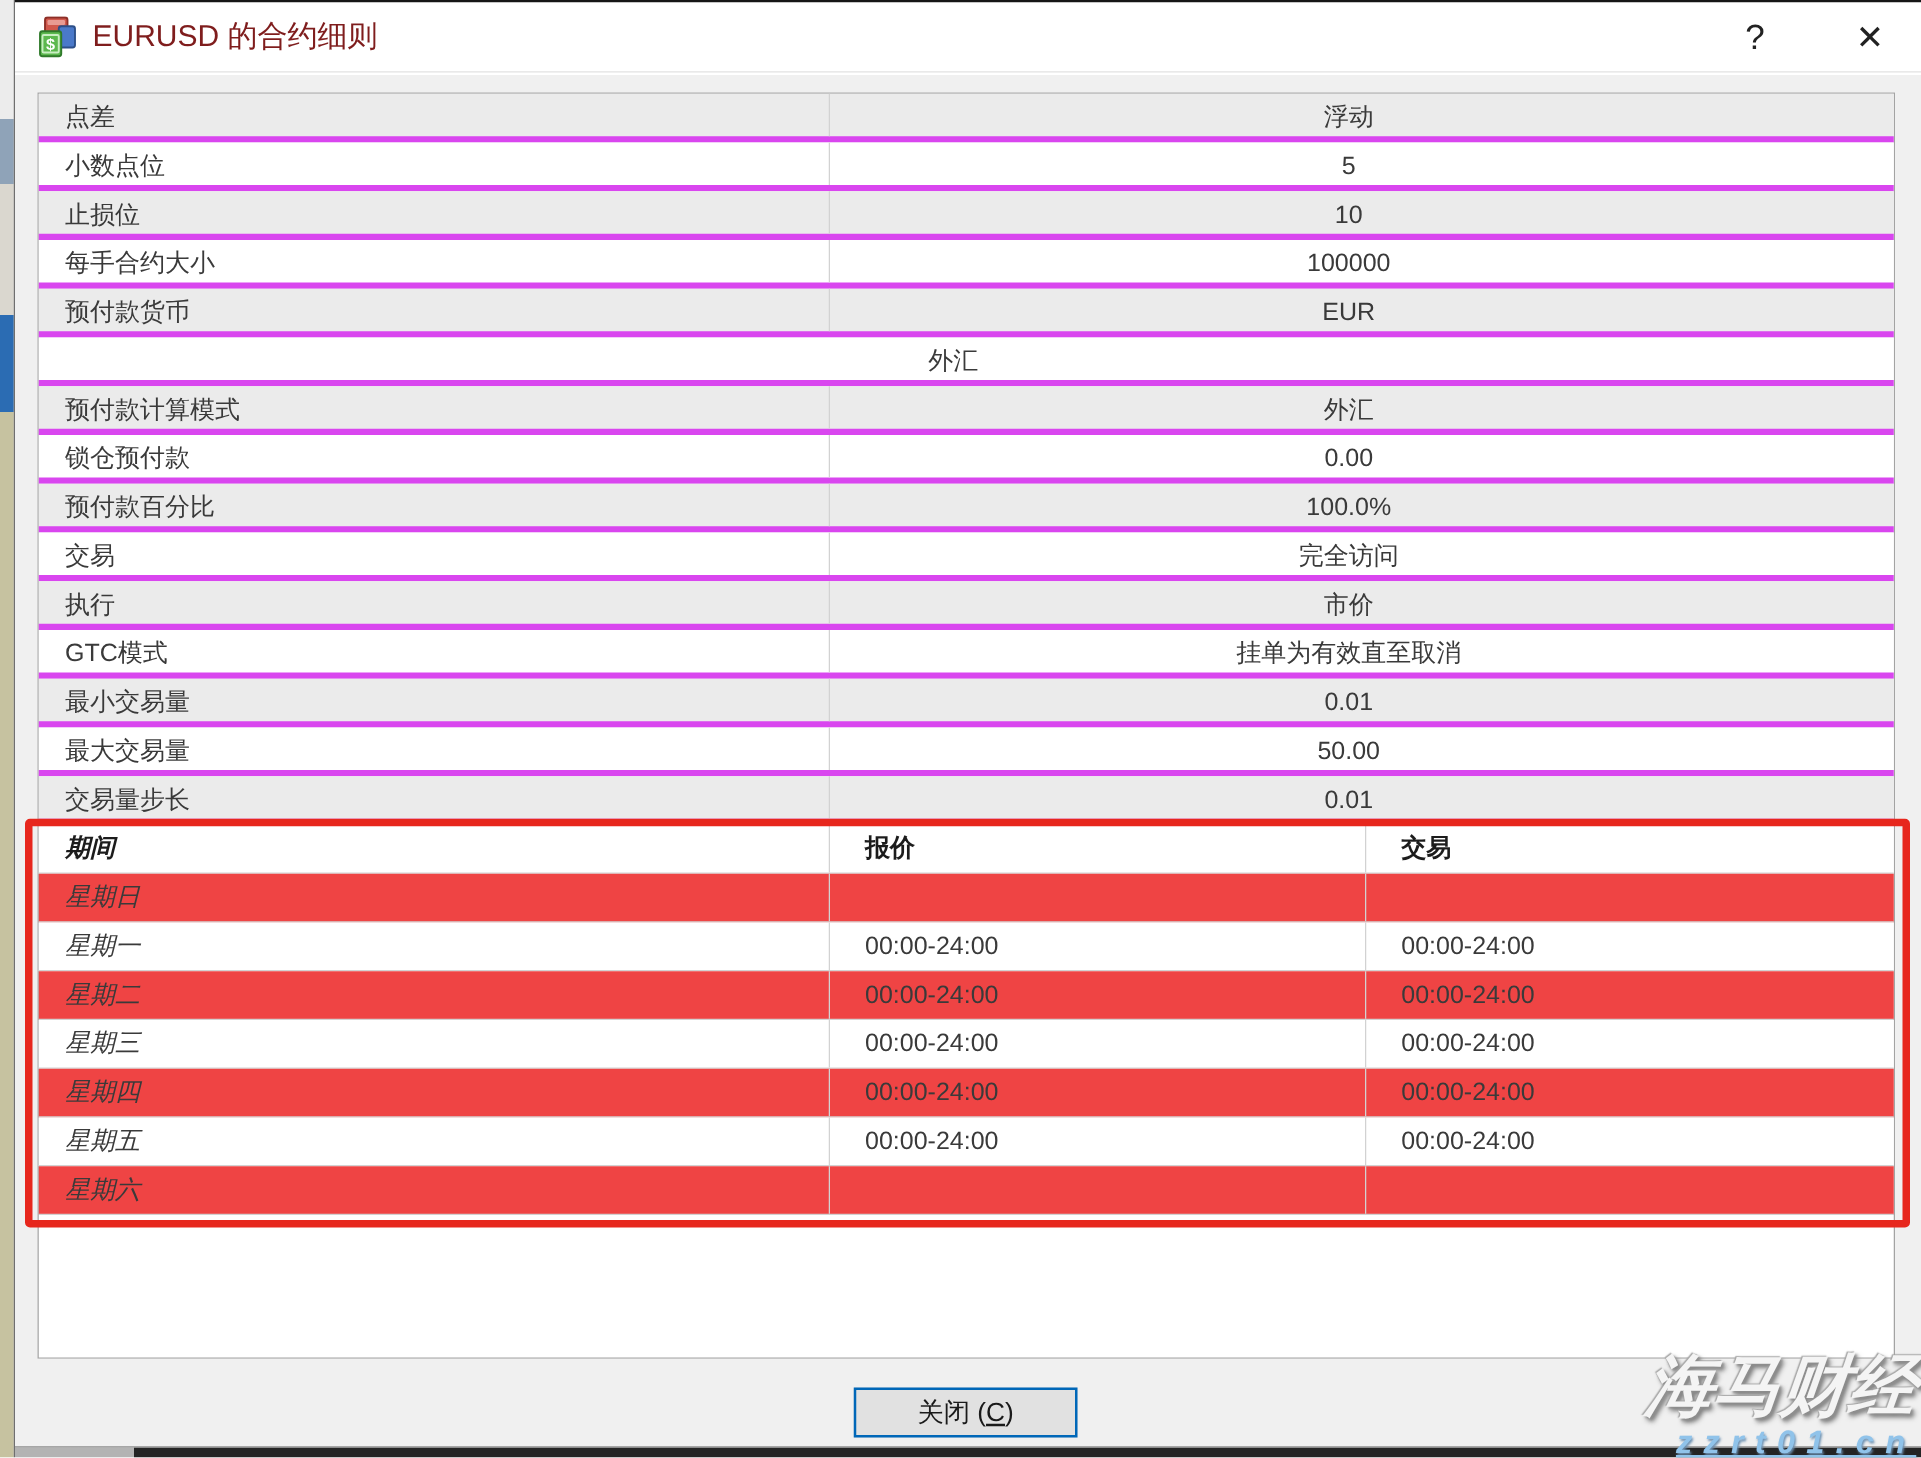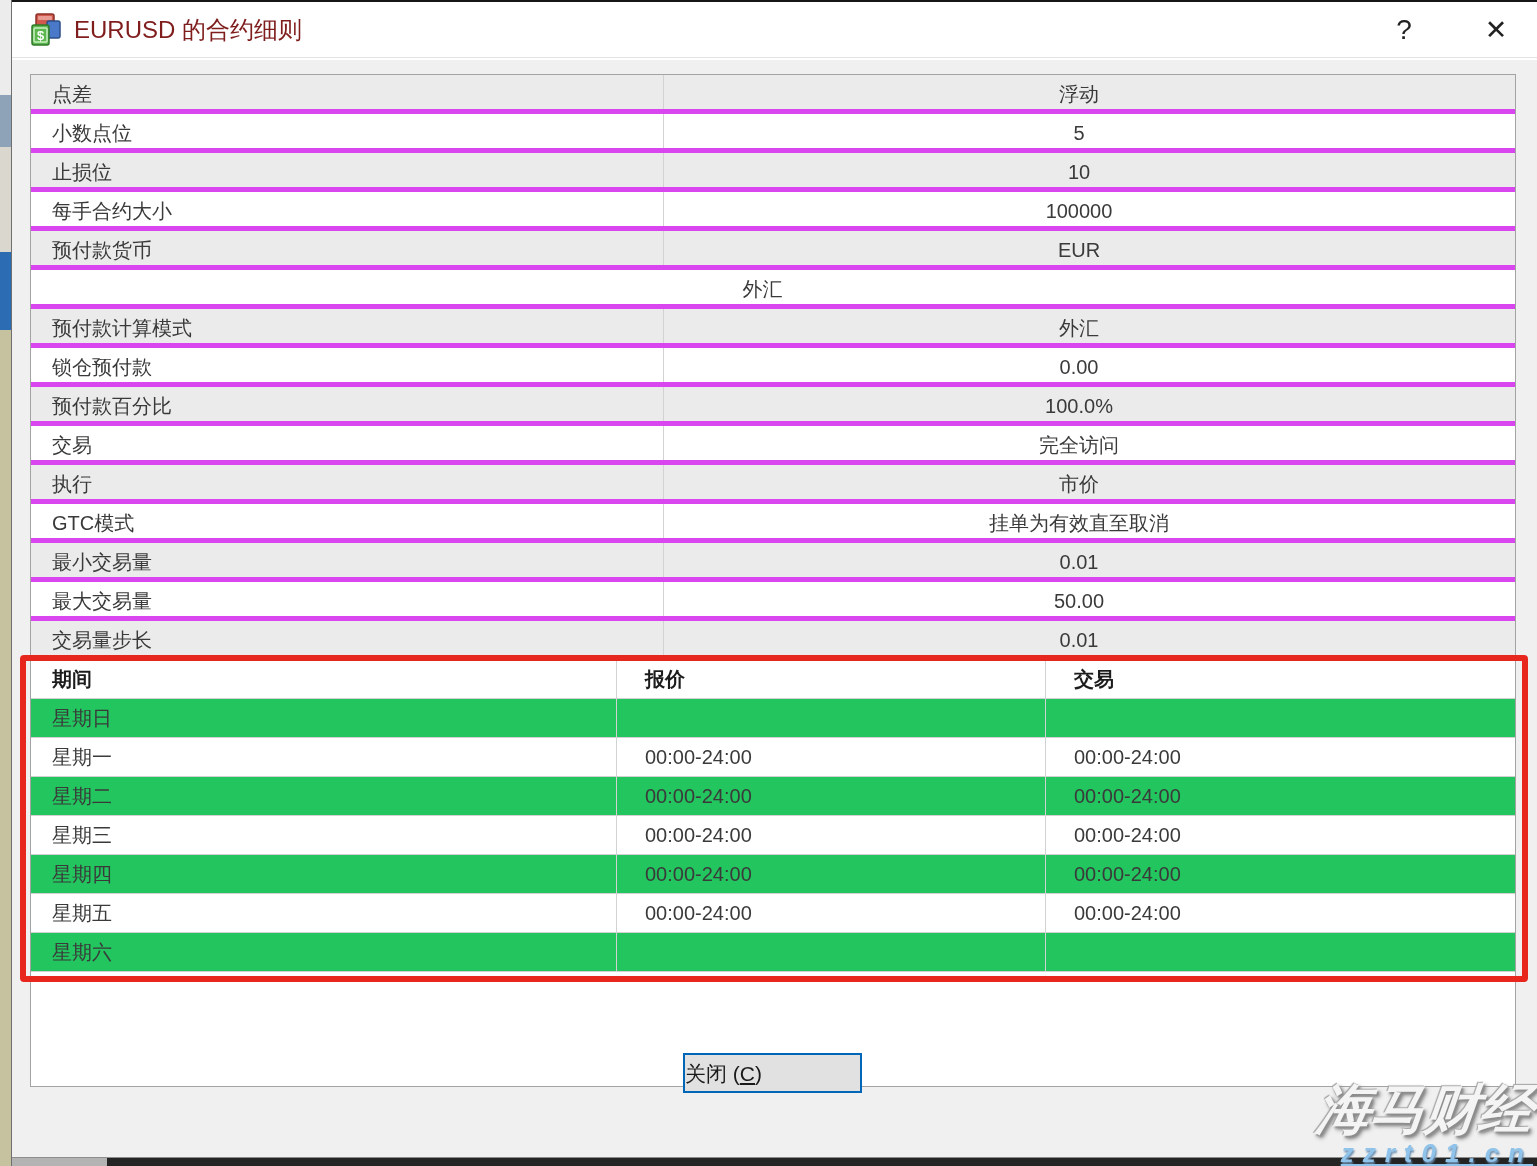--- a/index.html
+++ b/index.html
@@ -41,39 +41,39 @@
          font-size:20px; color:#3a3a3a; background:#fff; }
   .row.alt { background:#ebebeb; }
   .cell-label { width:633px; padding-left:21px; line-height:38px;
                 border-right:1px solid #d2d2d2; white-space:nowrap; overflow:hidden; }
   .cell-value { flex:1; text-align:center; padding-right:21px; line-height:38px;
                 white-space:nowrap; }
 
   
   .sch-row { display:flex; height:39px; border-bottom:1px solid #d2d2d2;
              font-size:20px; color:#3a3a3a; background:#fff; }
-  .sch-row.alt { background:#22c55e; }
-  .sch-c1 { width:586px; padding-left:21px; line-height:38px;
-            border-right:1px solid #d2d2d2; }
+  .sch-row.alt { background:#ef4444; }
+  .sch-c1 { width:633px; padding-left:21px; line-height:38px;
+            border-right:1px solid #d2d2d2;font-style:italic; }
   .sch-c2 { width:429px; padding-left:28px; line-height:38px;
             border-right:1px solid #d2d2d2; }
   .sch-c3 { flex:1; padding-left:28px; line-height:38px; }
   .sch-header { font-weight:bold; color:#1c1c1c; background:#fff; }
 
   
   .red-box { position:absolute; left:8px; top:653px; width:1508px; height:327px;
              border:6px solid #e7271d; border-radius:4px; pointer-events:none;
              z-index:4; }
 
   
   .footer { position:absolute; left:0; top:1085px; width:100%; height:73px;
             background:#f0f0f0; }
-  .close-button { position:absolute; left:671px; top:1051px; width:179px; height:40px;
+  .close-button { position:absolute; left:671px; top:1108px; width:179px; height:40px;
                   background:#e1e1e1; border:2px solid #0067b8; font-size:21px;
-                  color:#1a1a1a; text-align:left; line-height:35px; cursor:pointer;
+                  color:#1a1a1a; text-align:center; line-height:35px; cursor:pointer;
                   font-family:"Liberation Sans", sans-serif; }
   .close-button .ak { text-decoration:underline; }
 
   
   .bottom-strip { position:absolute; left:0; bottom:0; width:100%; height:9px;
     border-top:1px solid #8d8d8d;
     background:linear-gradient(to right, #b3b3b3 0px, #b3b3b3 95px,
                                #242424 95px, #242424 100%); }
 
   

